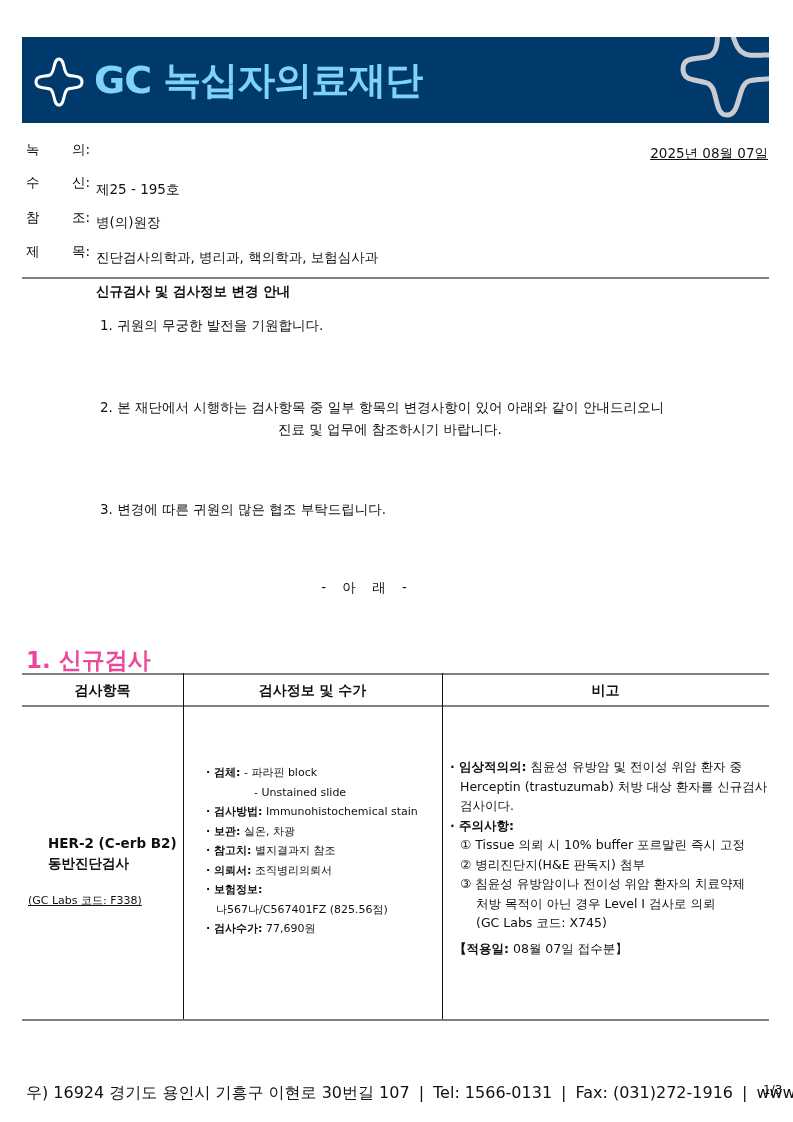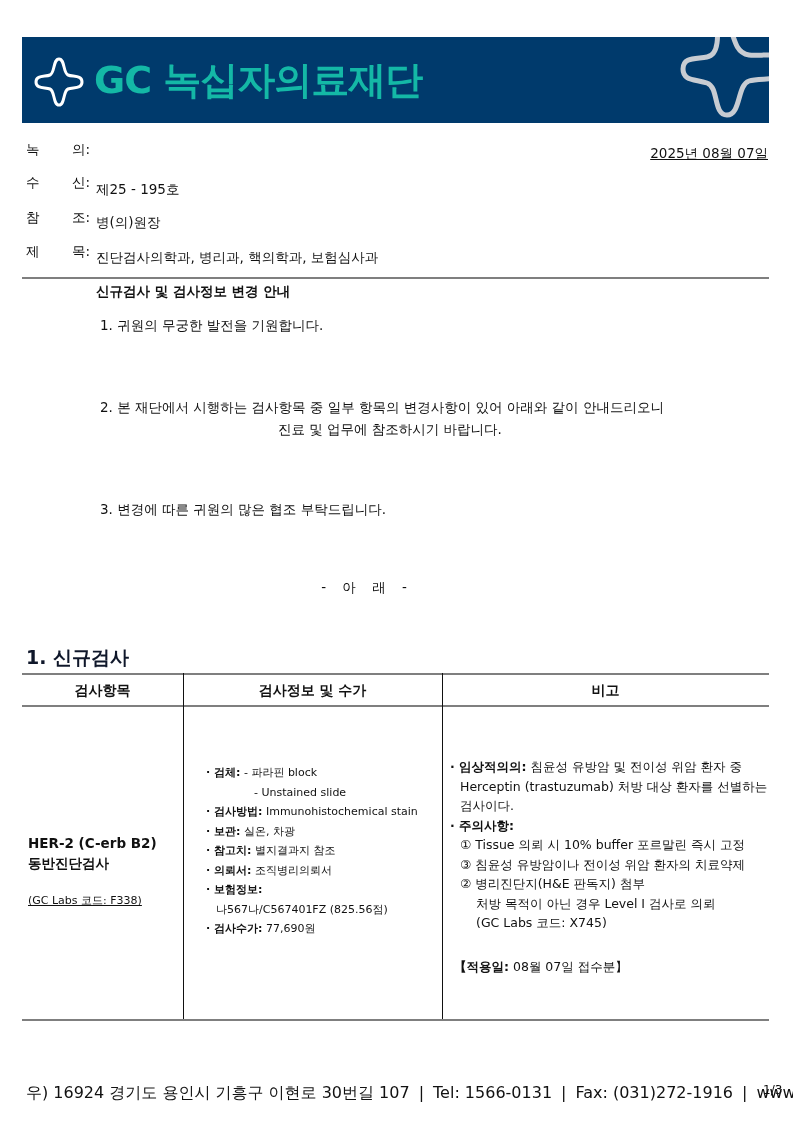--- a/index.html
+++ b/index.html
@@ -8,21 +8,21 @@
     font-family: "DejaVu Sans", "Liberation Sans", sans-serif;
     color: #111;
   }
   .banner {
     position: absolute; left: 22px; top: 37px; width: 747px; height: 86px;
     background: #003a6c; overflow: hidden;
   }
   .banner .logo-mark { position: absolute; left: 10px; top: 18px; width: 54px; height: 54px; }
   .banner .brand {
     position: absolute; left: 72px; top: 18px;
-    color: #14b8a6; font-weight: bold; font-size: 38px; letter-spacing: -1px;
+    color: #7dd3fc; font-weight: bold; font-size: 38px; letter-spacing: -1px;
     font-family: "DejaVu Sans", sans-serif;
   }
   .banner .deco { position: absolute; right: -20px; top: -14px; width: 110px; height: 120px; }
 
   .meta { position: absolute; left: 26px; top: 137px; width: 742px; font-size: 13.5px; }
   .meta-row { position: absolute; left: 0; height: 20px; white-space: nowrap; }
   .meta-row .k1 { position: absolute; left: 0; }
   .meta-row .k2 { position: absolute; left: 46px; }
   .meta-row .v { position: absolute; left: 70px; margin-top: 40px; }
   .meta-row .v.bold { font-weight: bold; }
@@ -30,41 +30,41 @@
     position: absolute; right: 0; top: 8px; text-decoration: underline; font-size: 13.5px;
   }
 
   .hr-main { position: absolute; left: 22px; top: 277px; width: 747px; height: 2px; background: #7f7f7f; }
 
   .para { position: absolute; left: 100px; font-size: 13.5px; line-height: 22px; text-align: center; }
   .para .cont { display: block; padding-left: 16px; }
 
   .ahrae { position: absolute; left: 0; width: 734px; top: 579px; text-align: center; font-size: 13.5px; letter-spacing: 6px; }
 
-  .sec-title { position: absolute; left: 26px; top: 645px; font-size: 19px; font-weight: bold; color: #0f172a; }
+  .sec-title { position: absolute; left: 26px; top: 645px; font-size: 23px; font-weight: bold; color: #ec4899; }
 
   .tbl { position: absolute; left: 22px; top: 673px; width: 747px; height: 348px; }
   .tbl .hline { position: absolute; left: 0; width: 747px; height: 2px; background: #7f7f7f; }
   .tbl .vline { position: absolute; top: 0; width: 1px; height: 346px; background: #111; }
   .tbl .th { position: absolute; top: 2px; height: 30px; line-height: 30px; text-align: center; font-weight: bold; font-size: 14px; }
 
   .item-cell { position: absolute; left: 6px; top: 160px; font-size: 13.5px; }
-  .item-cell .name { font-weight: bold; line-height: 20px; }
+  .item-cell .name { font-weight: bold; line-height: 20px; margin-left: 20px; }
   .item-cell .code { font-size: 11px; text-decoration: underline; margin-top: 20px; }
 
   .info-cell { position: absolute; left: 184px; top: 90px; font-size: 11px; line-height: 19.5px; white-space: nowrap; }
   .info-cell b { font-weight: bold; }
   .info-cell .indent { padding-left: 48px; }
   .info-cell .indent2 { padding-left: 10px; }
 
   .note-cell { position: absolute; left: 428px; top: 84px; font-size: 12.5px; line-height: 19.5px; white-space: nowrap; }
   .note-cell .pad { padding-left: 10px; }
   .note-cell .circ { padding-left: 10px; }
   .note-cell .circ-cont { padding-left: 26px; }
-  .note-cell .apply { margin-top: 24px; padding-left: 4px; }
+  .note-cell .apply { margin-top: 6px; padding-left: 4px; }
 
   .footer { position: absolute; left: 26px; top: 1083px; font-size: 16px; white-space: nowrap; }
   .footer .sep { padding: 0 9px; }
   .page-num { position: absolute; left: 741px; top: 1083px; font-size: 12px; margin-left: 22px; }
 </style>
 </head>
 <body>
 
 <div class="banner">
   <svg class="logo-mark" viewBox="0 0 54 54">
@@ -137,26 +137,26 @@
     <div><b>· 보관:</b> <span>실온, 차광</span></div>
     <div><b>· 참고치:</b> <span>별지결과지 참조</span></div>
     <div><b>· 의뢰서:</b> <span>조직병리의뢰서</span></div>
     <div><b>· 보험정보:</b></div>
     <div class="indent2">나567나/C567401FZ (825.56점)</div>
     <div><b>· 검사수가:</b> <span>77,690원</span></div>
   </div>
 
   <div class="note-cell">
     <div><b>· 임상적의의:</b> <span>침윤성 유방암 및 전이성 위암 환자 중</span></div>
-    <div class="pad">Herceptin (trastuzumab) 처방 대상 환자를 선별하는</div>
+    <div class="pad">Herceptin (trastuzumab) 처방 대상 환자를 신규검사</div>
     <div class="pad">검사이다.</div>
     <div><b>· 주의사항:</b></div>
     <div class="circ">① Tissue 의뢰 시 10% buffer 포르말린 즉시 고정</div>
+    <div class="circ">② 병리진단지(H&amp;E 판독지) 첨부</div>
     <div class="circ">③ 침윤성 유방암이나 전이성 위암 환자의 치료약제</div>
-    <div class="circ">② 병리진단지(H&amp;E 판독지) 첨부</div>
     <div class="circ-cont">처방 목적이 아닌 경우 Level Ⅰ 검사로 의뢰</div>
     <div class="circ-cont">(GC Labs 코드: X745)</div>
     <div class="apply"><b>【적용일:</b> <span>08월 07일 접수분】</span></div>
   </div>
 </div>
 
 <div class="footer">
   <span>우) 16924 경기도 용인시 기흥구 이현로 30번길 107</span><span class="sep">|</span><span>Tel: 1566-0131</span><span class="sep">|</span><span>Fax: (031)272-1916</span><span class="sep">|</span><span>www.gclabs.co.kr</span>
 </div>
 <div class="page-num">1/3</div>

